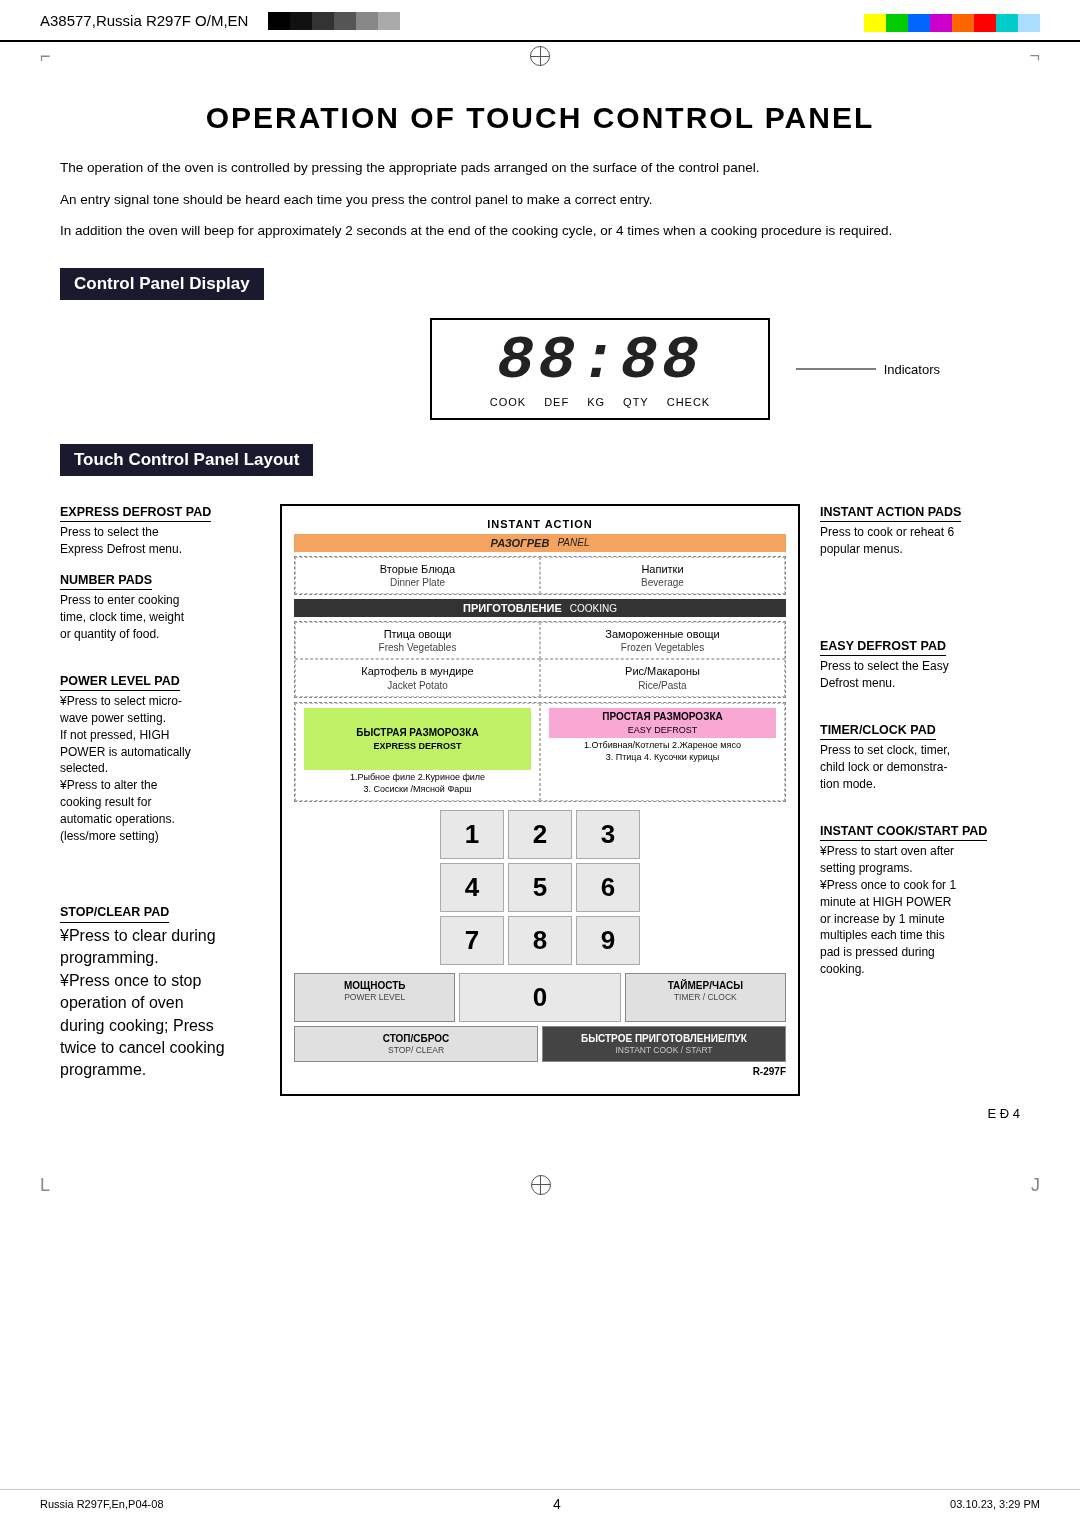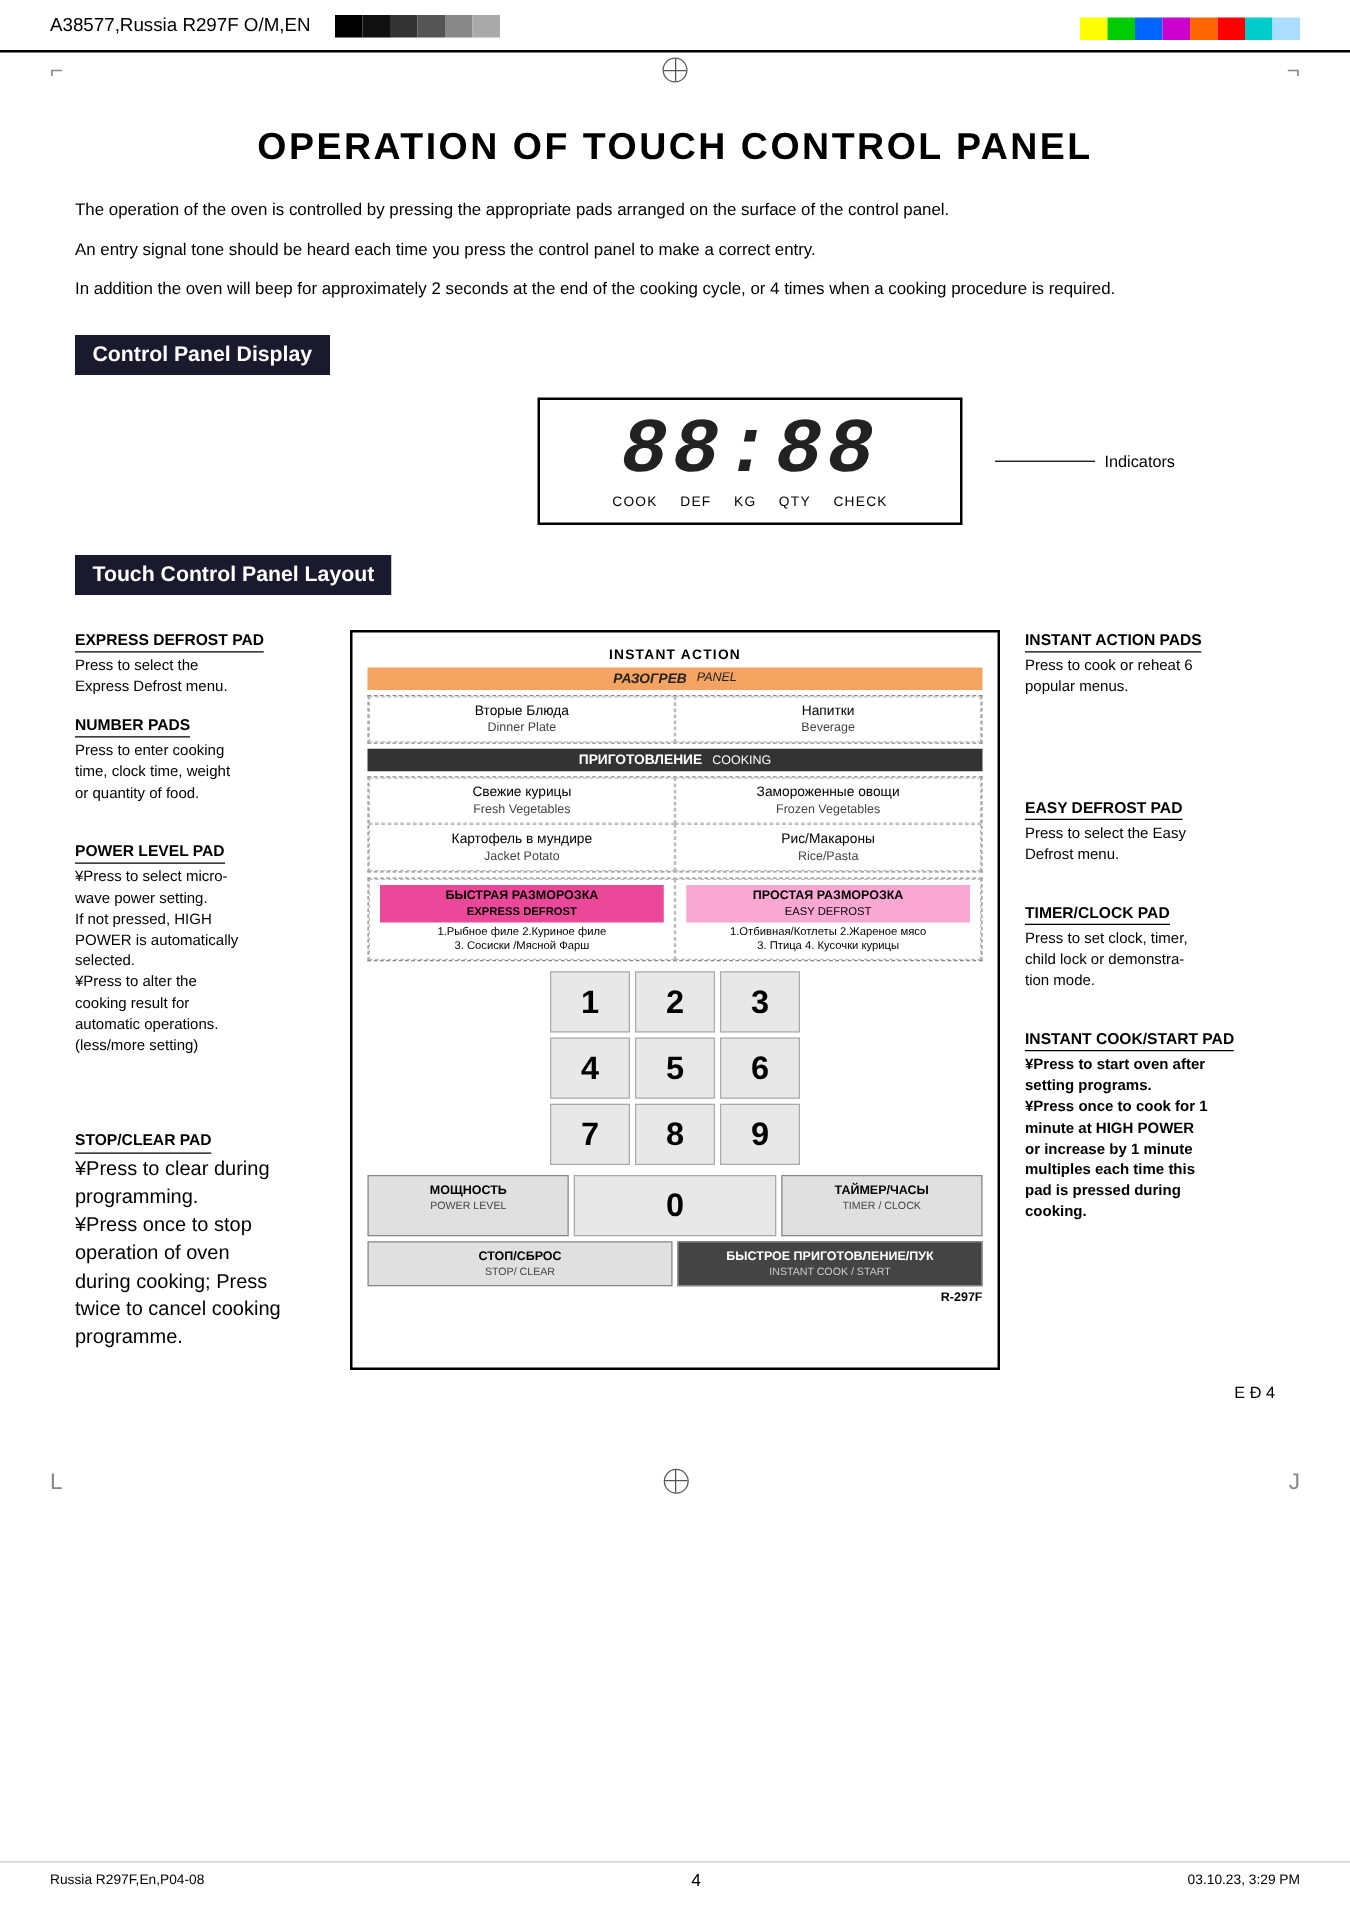--- a/index.html
+++ b/index.html
@@ -467,40 +467,40 @@
           </div>
         </div>
 
         <div class="cooking-bar">
           <span>ПРИГОТОВЛЕНИЕ</span>
           <span class="cooking-latin">COOKING</span>
         </div>
 
         <div class="menu-grid">
           <div class="menu-cell">
-            <div class="cyrillic">Свежие курицы</div>
+            <div class="cyrillic">Птица овощи</div>
             <div class="latin">Fresh Vegetables</div>
           </div>
           <div class="menu-cell">
             <div class="cyrillic">Замороженные овощи</div>
             <div class="latin">Frozen Vegetables</div>
           </div>
           <div class="menu-cell">
             <div class="cyrillic">Картофель в мундире</div>
             <div class="latin">Jacket Potato</div>
           </div>
           <div class="menu-cell">
             <div class="cyrillic">Рис/Макароны</div>
             <div class="latin">Rice/Pasta</div>
           </div>
         </div>
 
         <div class="defrost-row">
           <div class="defrost-cell">
-            <div style="background:#ec4899; padding:2px 4px; font-weight:bold; font-size:10px; margin-bottom:2px;">
+            <div style="background:#bef264; padding:18px 4px; font-weight:bold; font-size:10px; margin-bottom:2px;">
               <span>БЫСТРАЯ РАЗМОРОЗКА</span><br>
               <span style="font-weight:bold; font-size:9px;">EXPRESS DEFROST</span>
             </div>
             <div style="font-size:9px;">1.Рыбное филе 2.Куриное филе<br>3. Сосиски /Мясной Фарш</div>
           </div>
           <div class="defrost-cell">
             <div style="background:#f9a8d4; padding:2px 4px; font-weight:bold; font-size:10px; margin-bottom:2px;">
               <span>ПРОСТАЯ РАЗМОРОЗКА</span><br>
               <span style="font-weight:normal; font-size:9px;">EASY DEFROST</span>
             </div>
@@ -563,21 +563,21 @@
           <div style="font-size:12px; line-height:1.4;">Press to select the Easy<br>Defrost menu.</div>
         </div>
 
         <div class="right-label-item" style="margin-top:30px;">
           <div class="right-label-title">TIMER/CLOCK PAD</div>
           <div style="font-size:12px; line-height:1.4;">Press to set clock, timer,<br>child lock or demonstra-<br>tion mode.</div>
         </div>
 
         <div class="right-label-item" style="margin-top:30px;">
           <div class="right-label-title">INSTANT COOK/START PAD</div>
-          <div style="font-size:12px; line-height:1.4;font-weight:bold;">¥Press to start oven after<br>setting programs.<br>¥Press once to cook for 1<br>minute at HIGH POWER<br>or increase by 1 minute<br>multiples each time this<br>pad is pressed during<br>cooking.</div>
+          <div style="font-size:12px; line-height:1.4;">¥Press to start oven after<br>setting programs.<br>¥Press once to cook for 1<br>minute at HIGH POWER<br>or increase by 1 minute<br>multiples each time this<br>pad is pressed during<br>cooking.</div>
         </div>
 
       </div>
 
     </div>
 
   </div>
 
   <div class="ed-label">E Ð 4</div>
 

